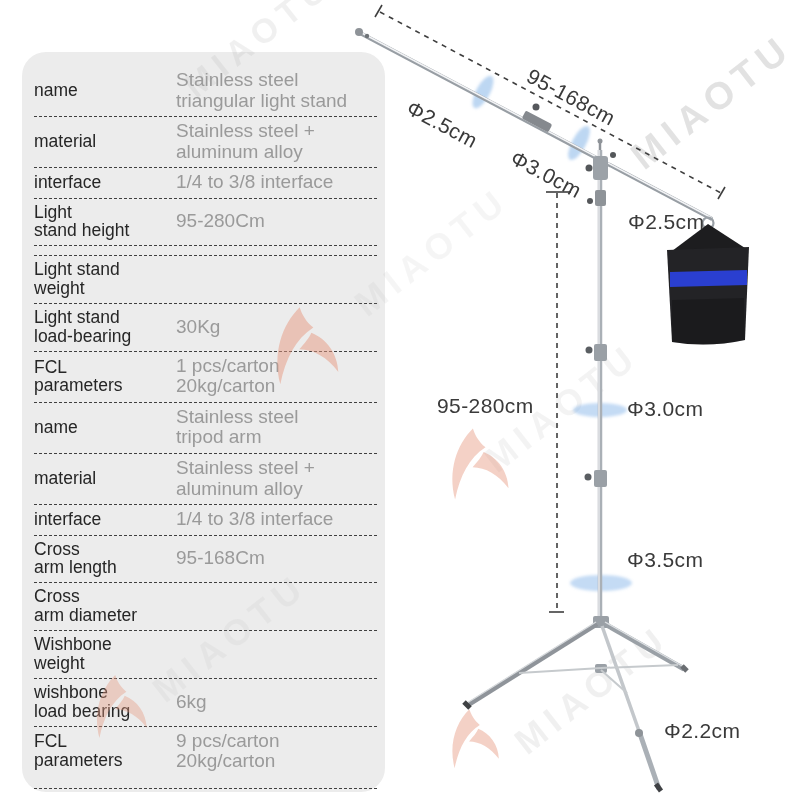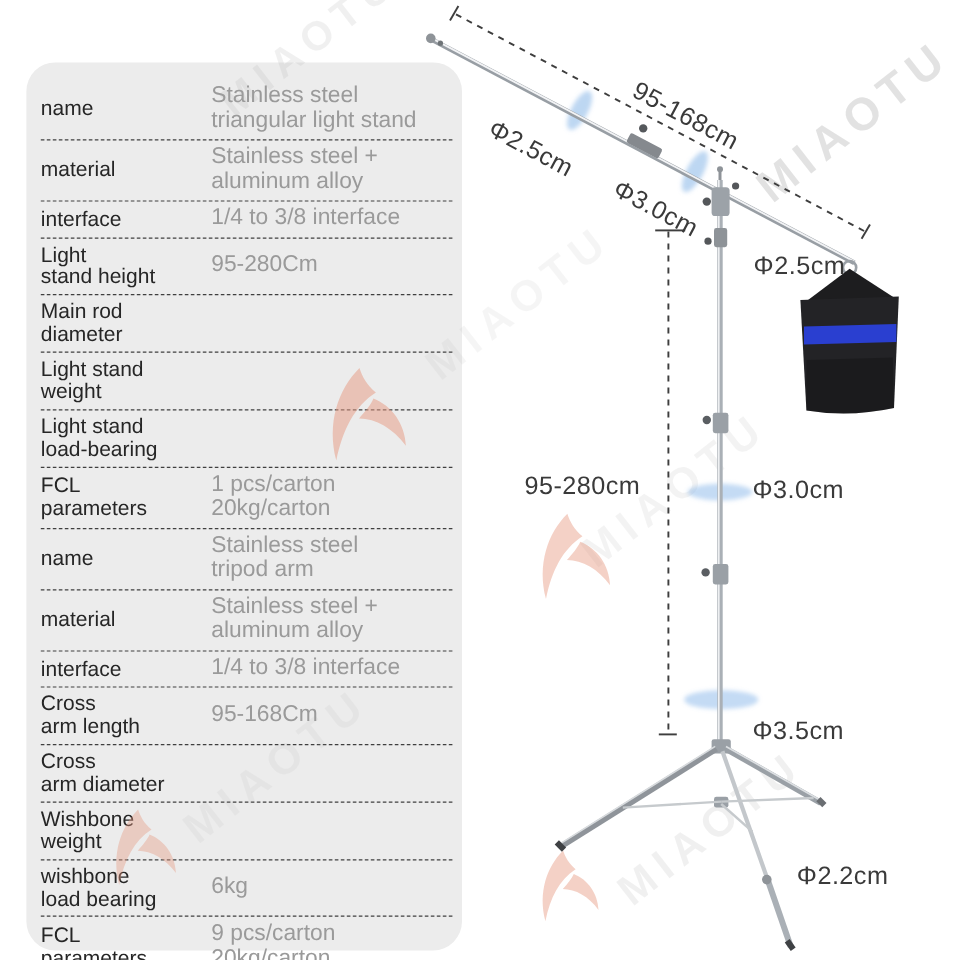--- a/index.html
+++ b/index.html
@@ -52,30 +52,29 @@
     <div class="row">
         <div class="lab">interface</div>
         <div class="val">1/4 to 3/8 interface</div>
       </div>
     <div class="row">
         <div class="lab">Light
 stand height</div>
         <div class="val">95-280Cm</div>
       </div>
     <div class="row">
-        <div class="lab">Main rod
-diameter</div>
       </div>
     <div class="row">
         <div class="lab">Light stand
 weight</div>
       </div>
     <div class="row">
         <div class="lab">Light stand
 load-bearing</div>
+        <div class="val">30Kg</div>
       </div>
     <div class="row">
         <div class="lab">FCL
 parameters</div>
         <div class="val">1 pcs/carton
 20kg/carton</div>
       </div>
     <div class="row">
         <div class="lab">name</div>
         <div class="val">Stainless steel
@@ -237,16 +236,16 @@
       <path d="M672,300 L744,298 L745,340 Q708,348 672,342 Z" fill="rgba(0,0,0,0.22)"></path>
     </g>
   </svg>
 
   <div class="dim rot" style="left:534px;top:64px;">95-168cm</div>
   <div class="dim rot" style="left:414px;top:96px;">Φ2.5cm</div>
   <div class="dim rot" style="left:518px;top:146px;">Φ3.0cm</div>
   <div class="dim" style="left:628px;top:210px;">Φ2.5cm</div>
   <div class="dim" style="left:437px;top:394px;">95-280cm</div>
   <div class="dim" style="left:627px;top:397px;">Φ3.0cm</div>
-  <div class="dim" style="left:627px;top:598px;">Φ3.5cm</div>
+  <div class="dim" style="left:627px;top:548px;">Φ3.5cm</div>
   <div class="dim" style="left:664px;top:719px;">Φ2.2cm</div>
 
 </div>
 
 </body></html>

